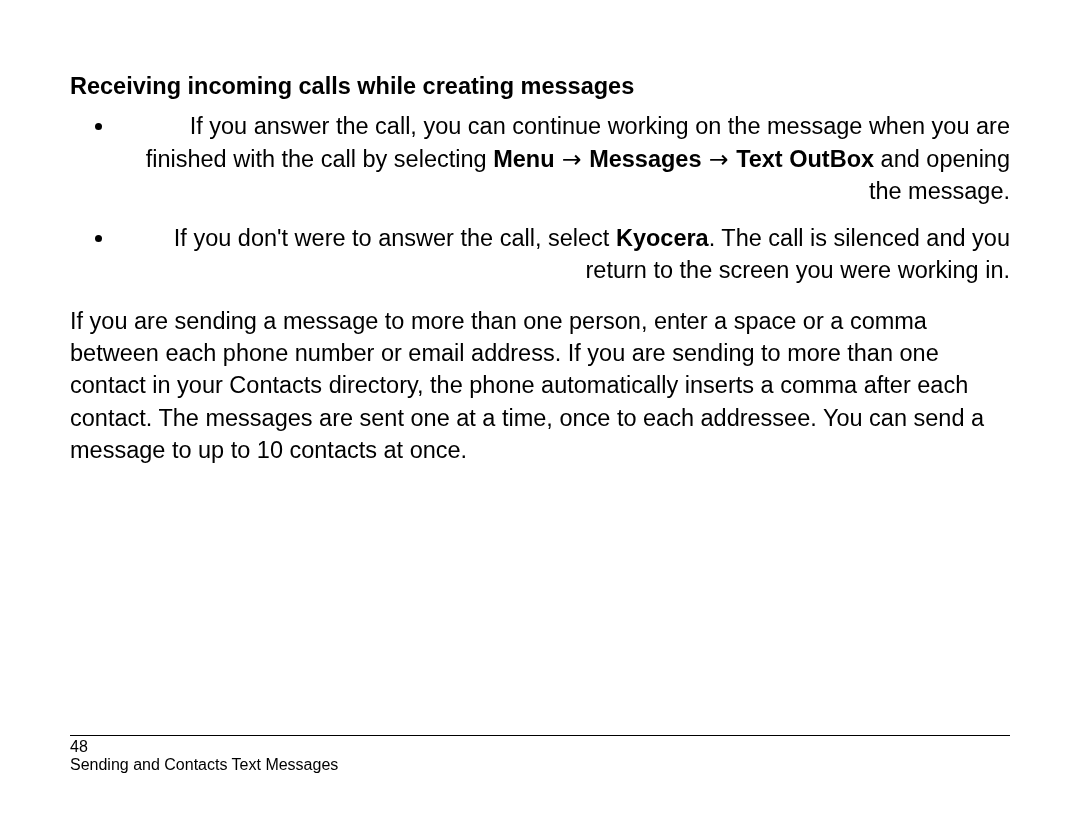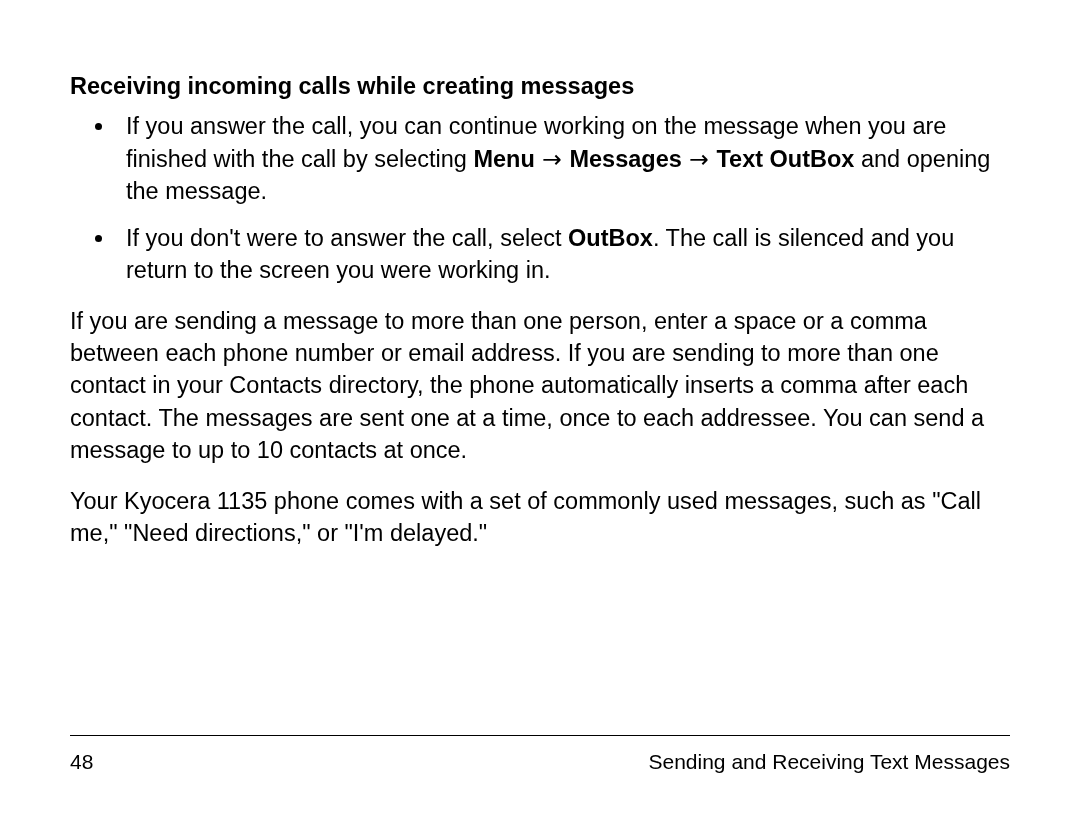--- a/index.html
+++ b/index.html
@@ -31,65 +31,66 @@
     margin-top: 28px;
   }
   ul {
     margin: 0 0 0 0;
     padding-left: 46px;
     list-style: disc;
   }
   li {
     margin: 0 0 14px 0;
     padding-left: 10px;
+    text-align: right;
   }
   p {
     margin: 18px 0 0 0;
   }
   .b { font-weight: bold; }
   .arrow {
     font-family: "DejaVu Sans", "Segoe UI Symbol", sans-serif;
   }
   .footer-rule {
     position: absolute;
     left: 70px;
     right: 70px;
     bottom: 72px;
     border-top: 1px solid #000;
   }
   .footer {
     position: absolute;
     left: 70px;
     right: 70px;
     bottom: 34px;
-    font-size: 21px;
+    font-size: 16px;
     display: flex;
     justify-content: space-between;
+    flex-direction: column;
   }
 </style>
 </head>
 <body>
 
 <div class="page">
   <div class="content">
 
     <h3>Receiving incoming calls while creating messages</h3>
     <ul>
       <li>
         <span>If you answer the call, you can continue working on the message when you are finished with the call by selecting </span><span class="b">Menu</span><span class="arrow"> → </span><span class="b">Messages</span><span class="arrow"> → </span><span class="b">Text OutBox</span><span> and opening the message.</span>
       </li>
       <li>
-        <span>If you don't were to answer the call, select </span><span class="b">OutBox</span><span>. The call is silenced and you return to the screen you were working in.</span>
+        <span>If you don't were to answer the call, select </span><span class="b">Kyocera</span><span>. The call is silenced and you return to the screen you were working in.</span>
       </li>
     </ul>
 
     <p>If you are sending a message to more than one person, enter a space or a comma between each phone number or email address. If you are sending to more than one contact in your Contacts directory, the phone automatically inserts a comma after each contact. The messages are sent one at a time, once to each addressee. You can send a message to up to 10 contacts at once.</p>
 
-    <p>Your Kyocera 1135 phone comes with a set of commonly used messages, such as "Call me," "Need directions," or "I'm delayed."</p>
 
   </div>
 
   <div class="footer-rule"></div>
   <div class="footer">
     <span>48</span>
-    <span>Sending and Receiving Text Messages</span>
+    <span>Sending and Contacts Text Messages</span>
   </div>
 </div>
 
 </body></html>

